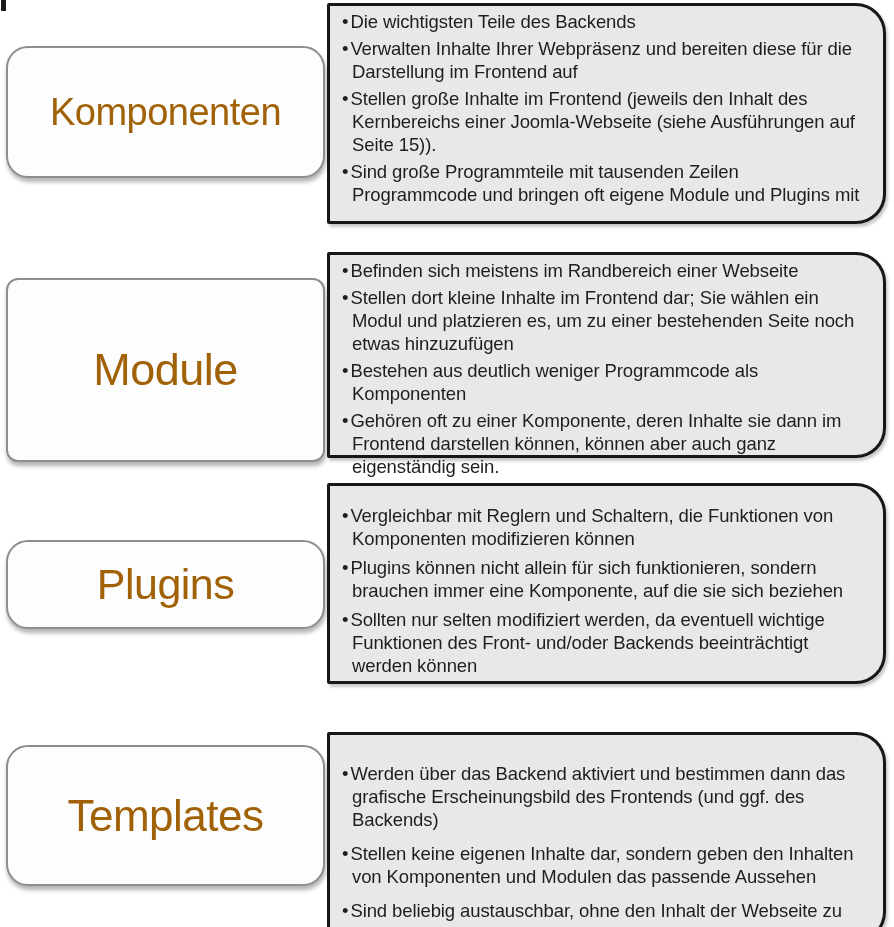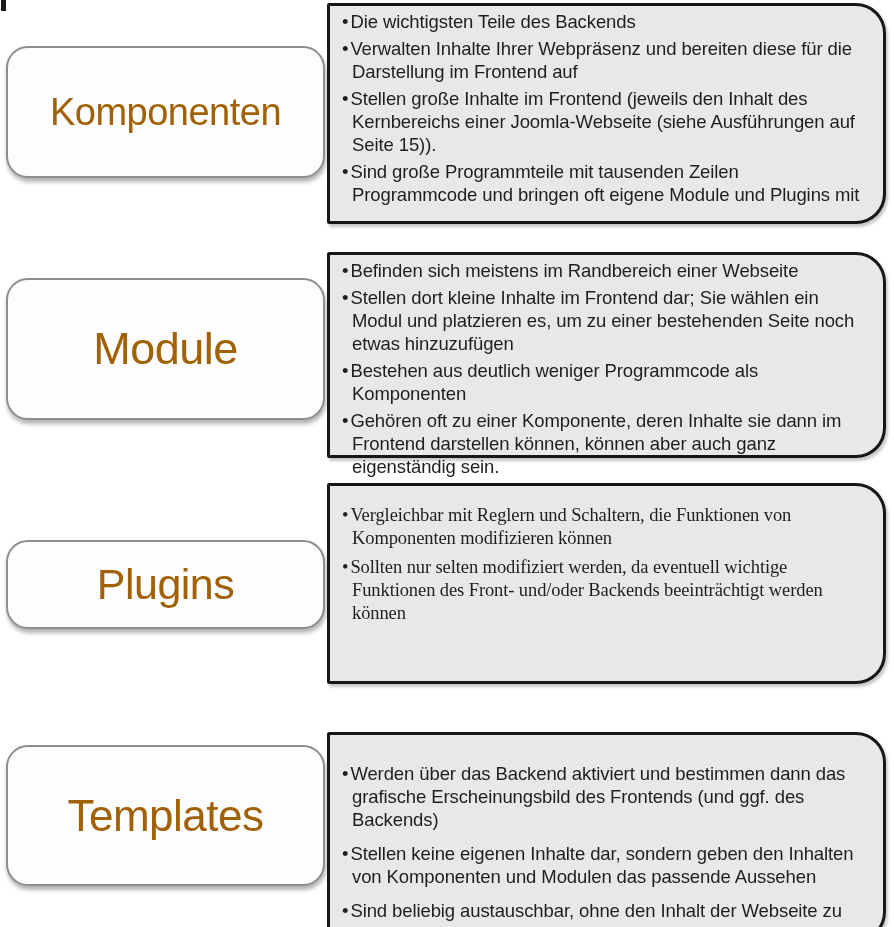--- a/index.html
+++ b/index.html
@@ -41,41 +41,41 @@
     line-height: 23px;
     letter-spacing: -0.1px;
   }
   .bullets li {
     padding-left: 10px;
     text-indent: -10px;
     margin-bottom: 4px;
   }
   .bullets li::before { content: "\2022"; margin-right: 2px; }
   .row3 .bullets { padding-top: 18px; }
-  .row3 .bullets li { margin-bottom: 6px; font-family: Liberation Serif, serif; }
+  .row3 .bullets li { margin-bottom: 6px; }
   .row4 .bullets { padding-top: 27px; }
   .row4 .bullets li { margin-bottom: 11px; }
   
   .label-box {
     position: absolute;
     left: 6px;
     width: 319px;
     background: #fdfdfd;
     border: 2px solid #8e8e8e;
     border-radius: 22px;
     box-shadow: 1px 4px 4px rgba(0,0,0,0.3);
     display: flex;
     align-items: center;
     justify-content: center;
     box-sizing: border-box;
     color: #a16207;
     letter-spacing: -0.5px;
   }
   .row1 .label-box { top: 46px;  height: 132px; font-size: 38px; }
-  .row2 .label-box { top: 278px; height: 142px; font-size: 45px; }
+  .row2 .label-box { top: 278px; height: 184px; font-size: 45px; border-radius: 12px; }
   .row3 .label-box { top: 540px; height: 89px;  font-size: 43px; }
   .row4 .label-box { top: 745px; height: 141px; font-size: 44px; }
 </style>
 </head>
 <body>
 
 <div class="canvas">
 
   <div class="artifact"></div>
 
@@ -104,20 +104,21 @@
     </div>
     <div class="label-box">
       <span>Module</span>
     </div>
   </section>
 
   <section class="row row3">
     <div class="panel">
       <ul class="bullets">
         <li>Vergleichbar mit Reglern und Schaltern, die Funktionen von Komponenten modifizieren können</li>
+        <li>Plugins können nicht allein für sich funktionieren, sondern brauchen immer eine Komponente, auf die sie sich beziehen</li>
         <li>Sollten nur selten modifiziert werden, da eventuell wichtige Funktionen des Front- und/oder Backends beeinträchtigt werden können</li>
       </ul>
     </div>
     <div class="label-box">
       <span>Plugins</span>
     </div>
   </section>
 
   <section class="row row4">
     <div class="panel">

